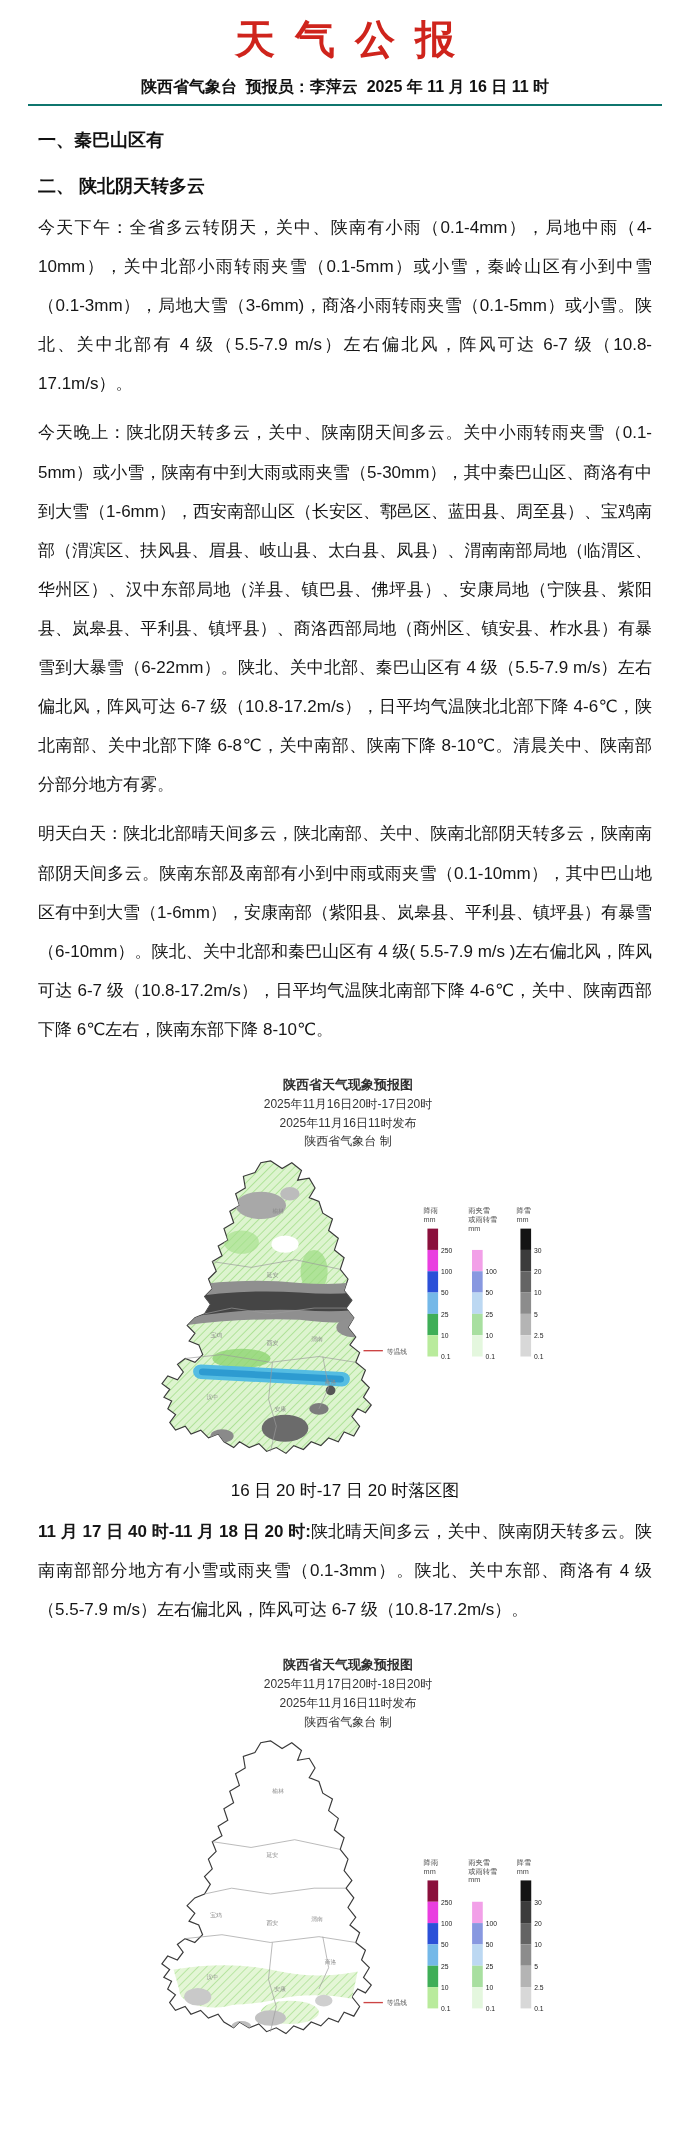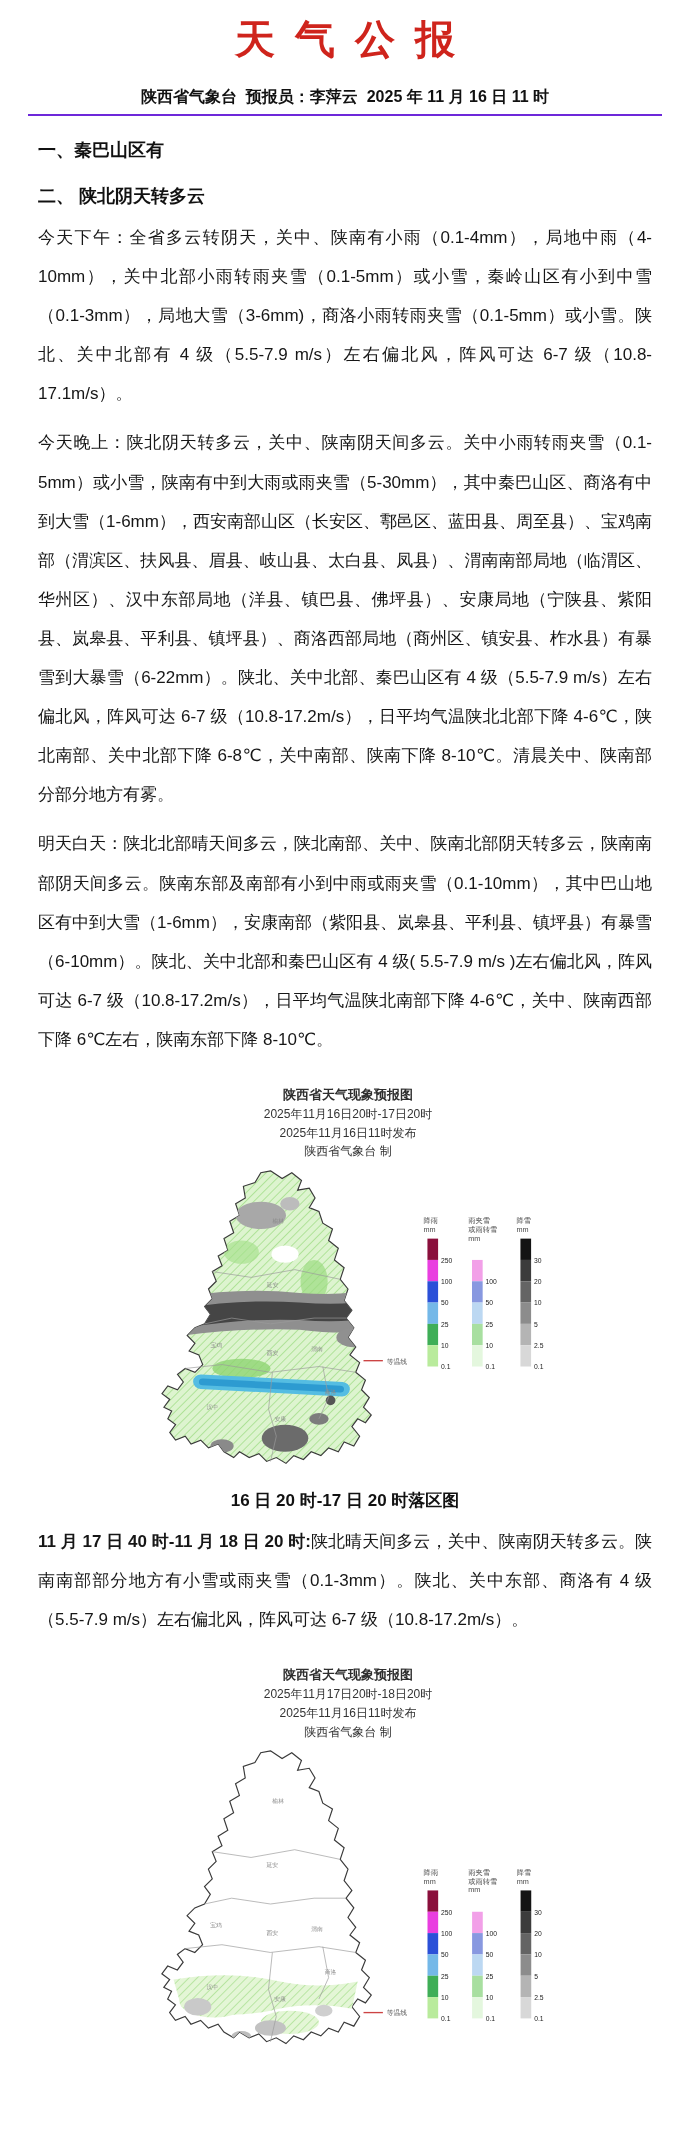--- a/index.html
+++ b/index.html
@@ -1,28 +1,28 @@
 <!DOCTYPE html>
 <html><head>
 <meta charset="utf-8">
 <style>
   html,body{margin:0;padding:0;background:#ffffff;}
   body{width:690px;margin:0 auto;font-family:"Liberation Sans","DejaVu Sans",sans-serif;color:#1c1c1c;}
   .page{width:690px;padding:6px 0 30px 0;box-sizing:border-box;}
-  h1.doc-title{margin:6px 0 20px 0;text-align:center;color:#cf241c;font-size:40px;font-weight:bold;letter-spacing:20px;text-indent:20px;}
-  .meta-wrap{margin:0 28px 4px 28px;border-bottom:2px solid #6d28d9;padding-bottom:6px;text-align:center;}
+  h1.doc-title{margin:6px 0 10px 0;text-align:center;color:#cf241c;font-size:40px;font-weight:bold;letter-spacing:20px;text-indent:20px;}
+  .meta-wrap{margin:0 28px 4px 28px;border-bottom:2px solid #0f766e;padding-bottom:6px;text-align:center;}
   .meta{font-size:16px;font-weight:bold;color:#111;white-space:pre;}
   .sec-head{font-size:18px;font-weight:bold;margin:22px 38px 0 38px;color:#111;}
   p.para{font-size:17px;line-height:2.3;margin:10px 38px 6px 38px;text-align:justify;color:#161616;}
   p.para.indent{text-indent:2em;}
   p.para .lead-bold{font-weight:bold;}
   .map-block{text-align:center;margin:26px 0 0 0;padding-left:6px;}
   .map-header{font-size:12px;color:#333;line-height:1.55;}
   .map-header .mh1{font-size:13px;font-weight:bold;color:#2e2e2e;}
-  .map-caption{font-size:17px;font-weight:bold;text-align:center;margin:14px 0 8px 0;color:#111;}
+  .map-caption{font-size:17px;font-weight:normal;text-align:center;margin:14px 0 8px 0;color:#111;}
   svg{display:block;margin:4px auto 0 auto;}
   .svg-tick{font-size:7px;fill:#222;}
   .svg-ltitle{font-size:7.5px;fill:#4a4a4a;}
   .svg-city{font-size:6px;fill:#8a8a8a;}
   .svg-iso{font-size:7px;fill:#555;}
 </style>
 </head>
 <body>
 
 <div class="page">

